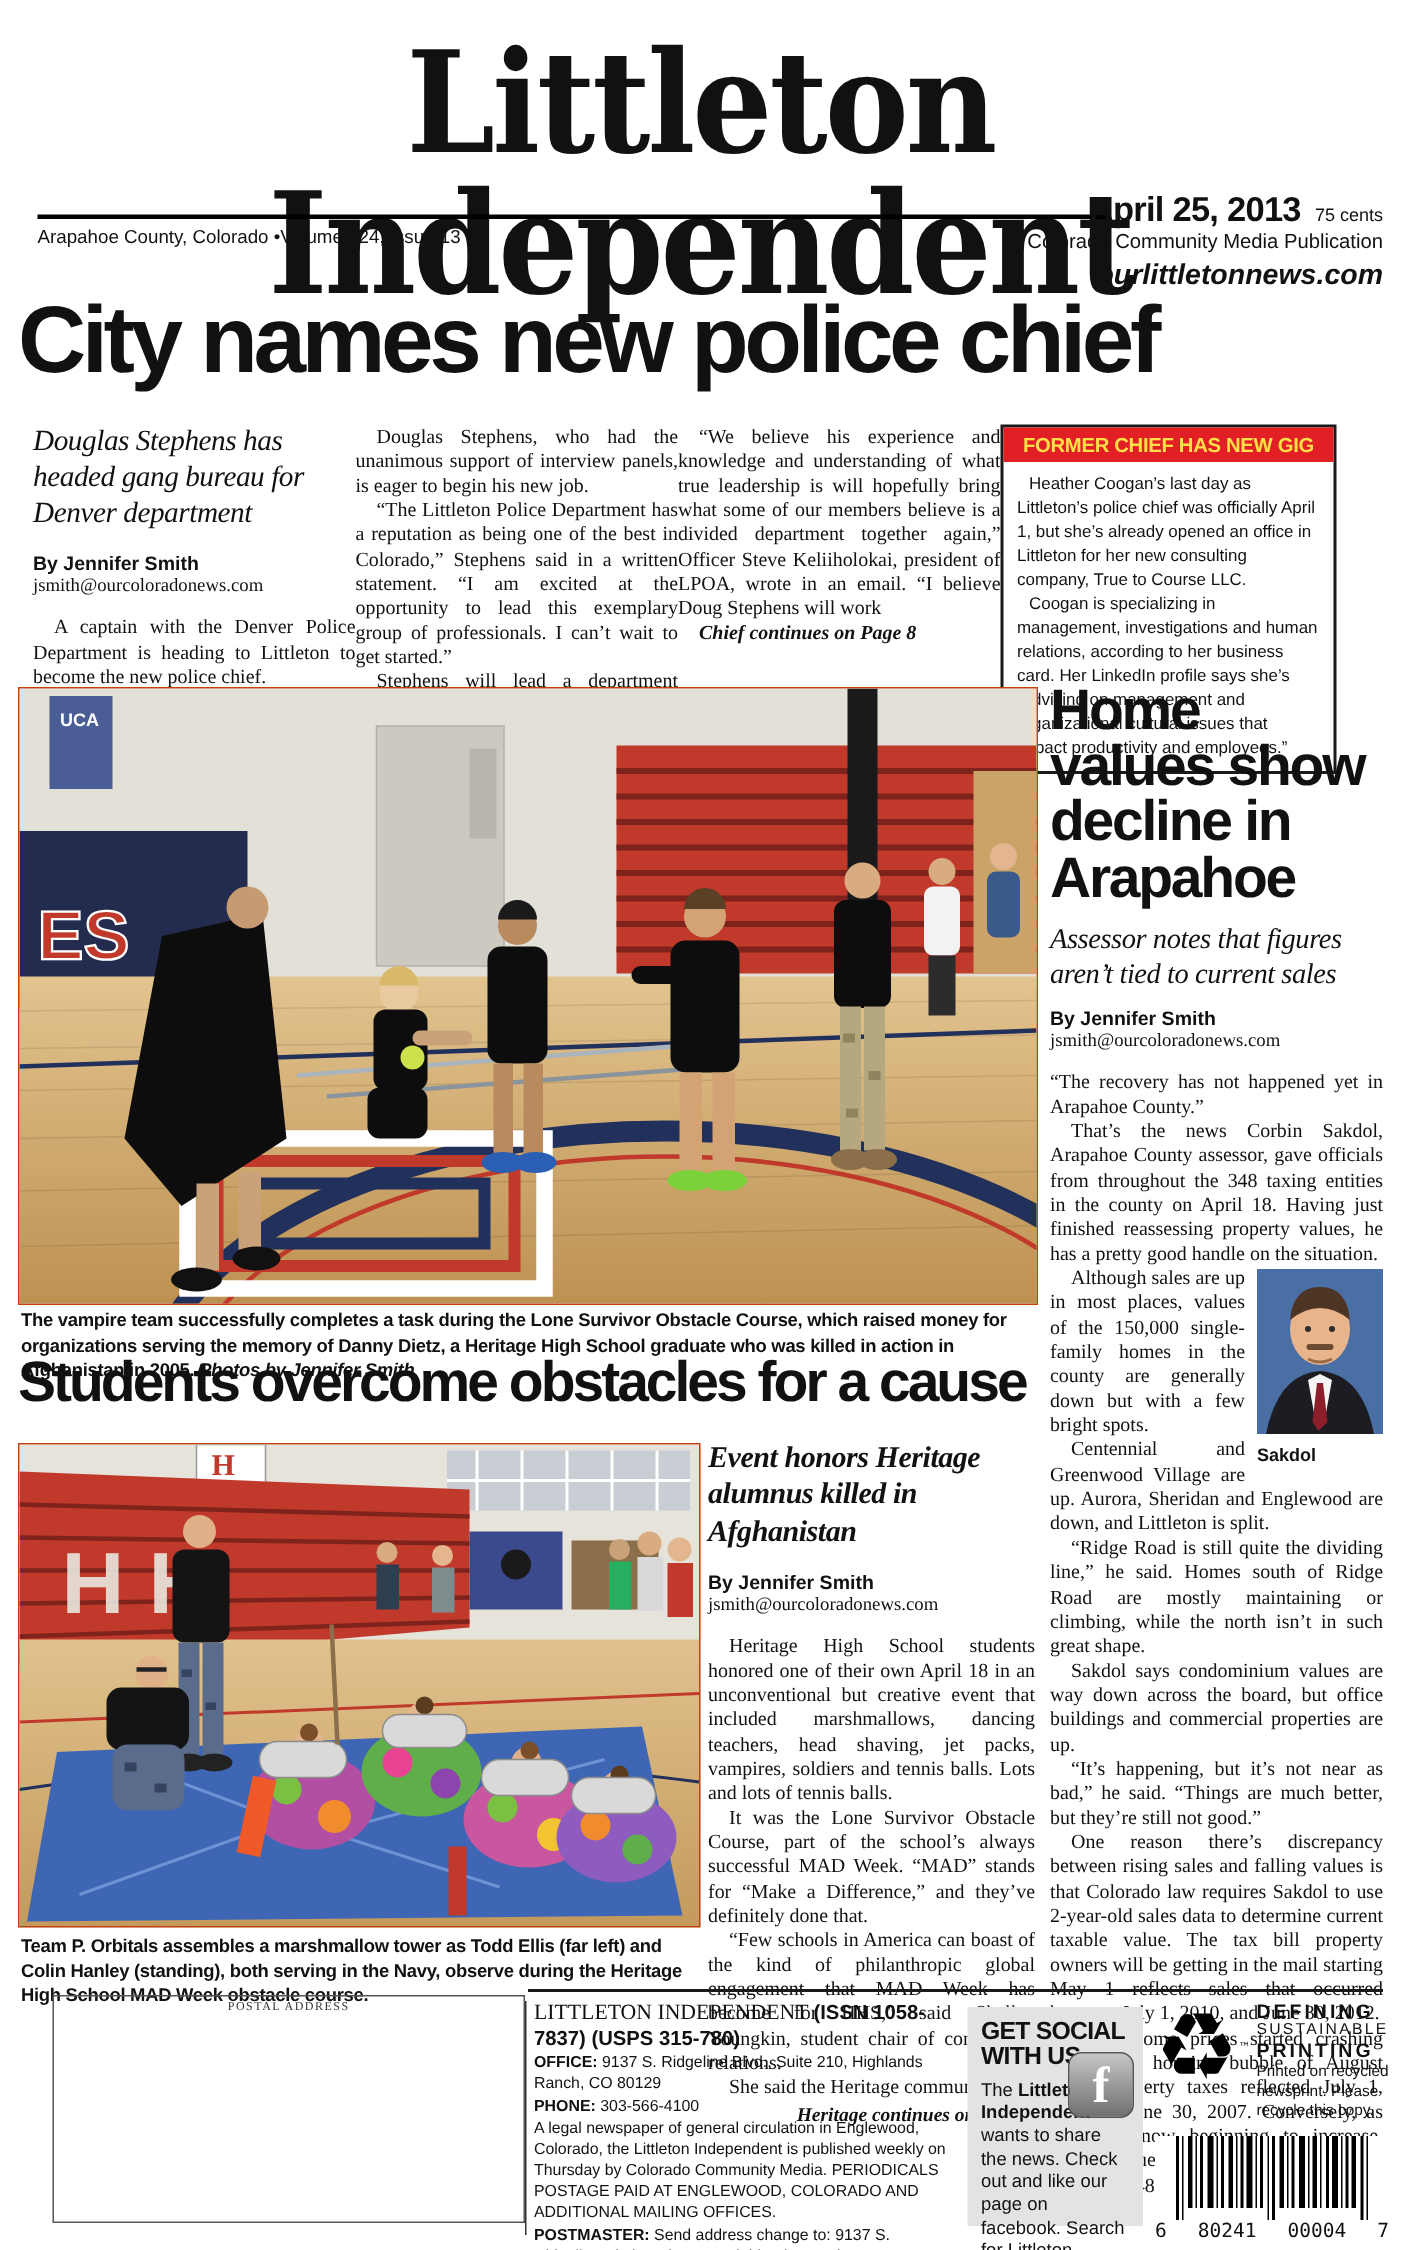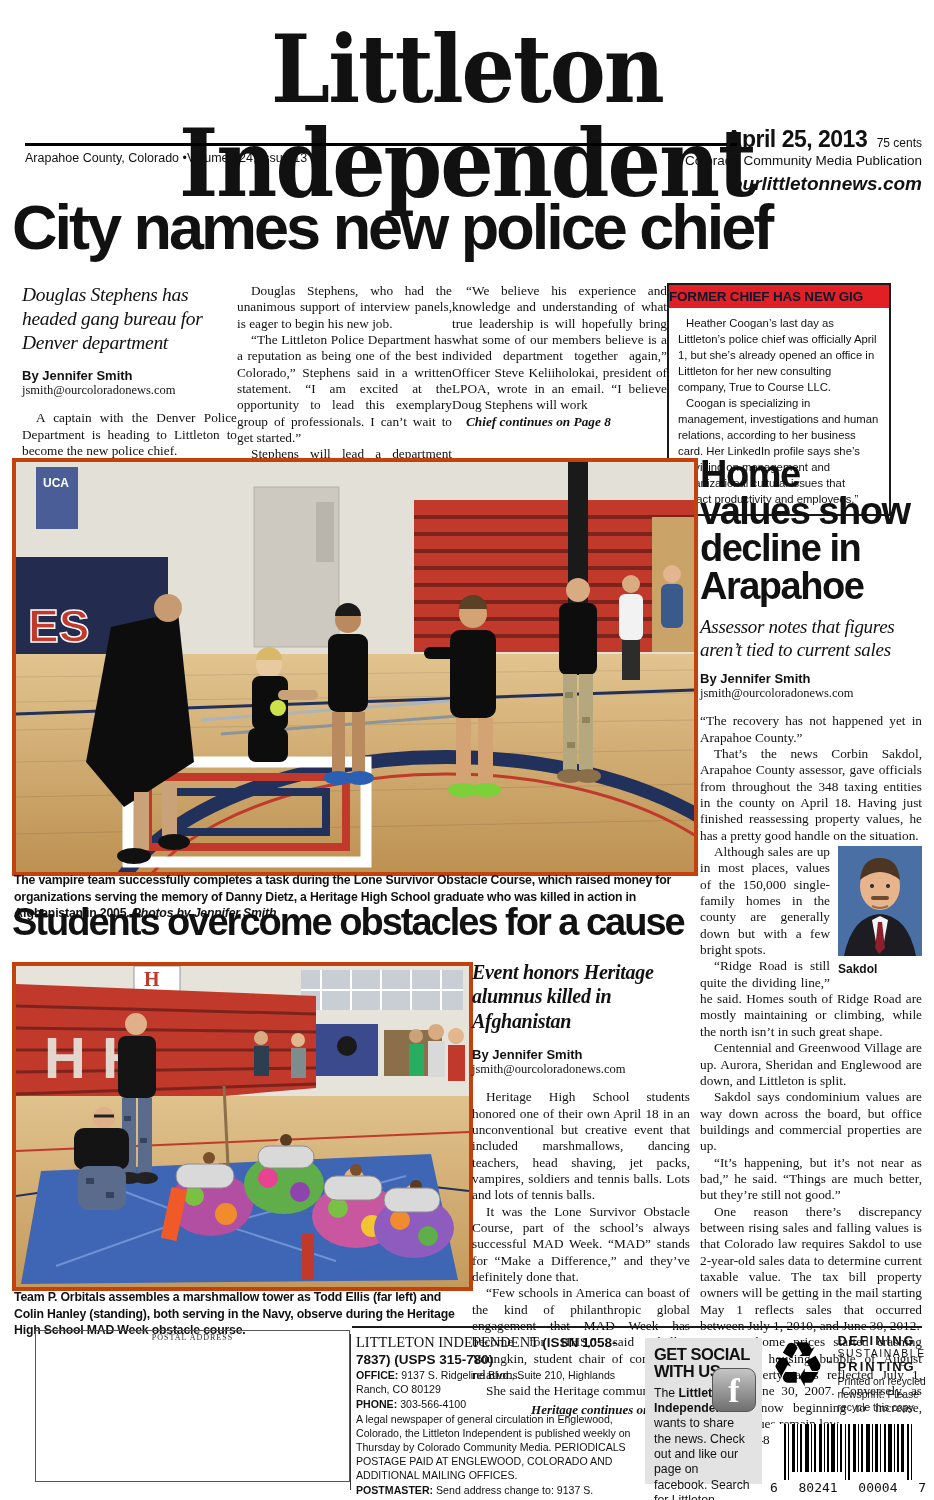--- a/index.html
+++ b/index.html
@@ -29,29 +29,29 @@
   .col4{width:224px;}
   .deck{font-style:italic;font-size:19.5px;line-height:1.22;letter-spacing:-0.3px;margin:0 0 14px 0;}
   .byline{font-family:"Liberation Sans",sans-serif;font-weight:bold;font-size:13px;margin:0;}
   .email{font-size:12.5px;margin:0 0 12px 0;}
   .body p{margin:0;font-size:13.3px;line-height:1.23;text-align:justify;text-indent:14px;}
   .body p.noindent{text-indent:0;}
   .jump{font-weight:bold;font-style:italic;font-size:13px;text-align:right;margin-top:2px;}
 
   
   #former-box{border:2px solid #1a1a1a;background:#fff;}
-  #former-box-header{background:#e31f26;color:#0f172a;text-align:left;
+  #former-box-header{background:#e31f26;color:#fde047;text-align:center;
     font-family:"Liberation Sans",sans-serif;font-weight:bold;font-size:13.5px;
     padding:4px 0;letter-spacing:-0.2px;}
   #former-box-body{padding:7px 9px;}
   #former-box-body p{margin:0;font-family:"Liberation Sans",sans-serif;font-size:11.3px;
     line-height:1.42;text-indent:8px;}
 
   
-  .photo-frame{border:4px solid #c2410c;background:#ddd;}
+  .photo-frame{border:1px solid #c2410c;background:#ddd;}
   .caption{font-family:"Liberation Sans",sans-serif;font-weight:bold;font-size:12.3px;
     line-height:1.35;letter-spacing:-0.2px;color:#111;}
   .credit{font-style:italic;font-weight:bold;}
 
   
   #headline2{left:12px;top:903px;width:680px;font-family:"Liberation Sans",sans-serif;
     font-weight:bold;font-size:38px;line-height:1;letter-spacing:-2px;}
   #story2-col{left:472px;top:960px;width:218px;}
   #story2-col .deck{font-size:20px;font-weight:bold;}
 
@@ -363,22 +363,22 @@
           <ellipse cx="42" cy="40" rx="20" ry="24" fill="#e8b48c"></ellipse>
           <path d="M22,34 Q 24,12 42,12 Q 60,12 62,34 Q 52,26 42,26 Q 32,26 22,34 Z" fill="#4d3524"></path>
           <rect x="33" y="50" width="18" height="4" rx="2" fill="#6b4a32"></rect>
           <path d="M34,60 Q 42,64 50,60" stroke="#9c6a4a" stroke-width="2" fill="none"></path>
           <circle cx="34" cy="40" r="2" fill="#2b2b2b"></circle>
             <circle cx="50" cy="40" r="2" fill="#2b2b2b"></circle>
         </svg>
         <div id="sakdol-caption">Sakdol</div>
       </div>
       <p>Although sales are up in most places, values of the 150,000 single-family homes in the county are generally down but with a few bright spots.</p>
+      <p>Centennial and Greenwood Village are up. Aurora, Sheridan and Englewood are down, and Littleton is split.</p>
       <p>“Ridge Road is still quite the dividing line,” he said. Homes south of Ridge Road are mostly maintaining or climbing, while the north isn’t in such great shape.</p>
-      <p>Centennial and Greenwood Village are up. Aurora, Sheridan and Englewood are down, and Littleton is split.</p>
       <p>Sakdol says condominium values are way down across the board, but office buildings and commercial properties are up.</p>
       <p>“It’s happening, but it’s not near as bad,” he said. “Things are much better, but they’re still not good.”</p>
       <p>One reason there’s discrepancy between rising sales and falling values is that Colorado law requires Sakdol to use 2-year-old sales data to determine current taxable value. The tax bill property owners will be getting in the mail starting May 1 reflects sales that occurred between July 1, 2010, and June 30, 2012.</p>
       <p>So as home prices started crashing during the housing bubble of August 2008, property taxes reflected July 1, 2006 to June 30, 2007. Conversely, as sales are now beginning to increase, taxable values remain low.</p>
       <p>Those 348 taxing entities can signifi-</p>
     </div>
     <p class="jump">Values continues on Page 8</p>
   </div>
 
   <div class="abs" id="footer-rule"></div>

